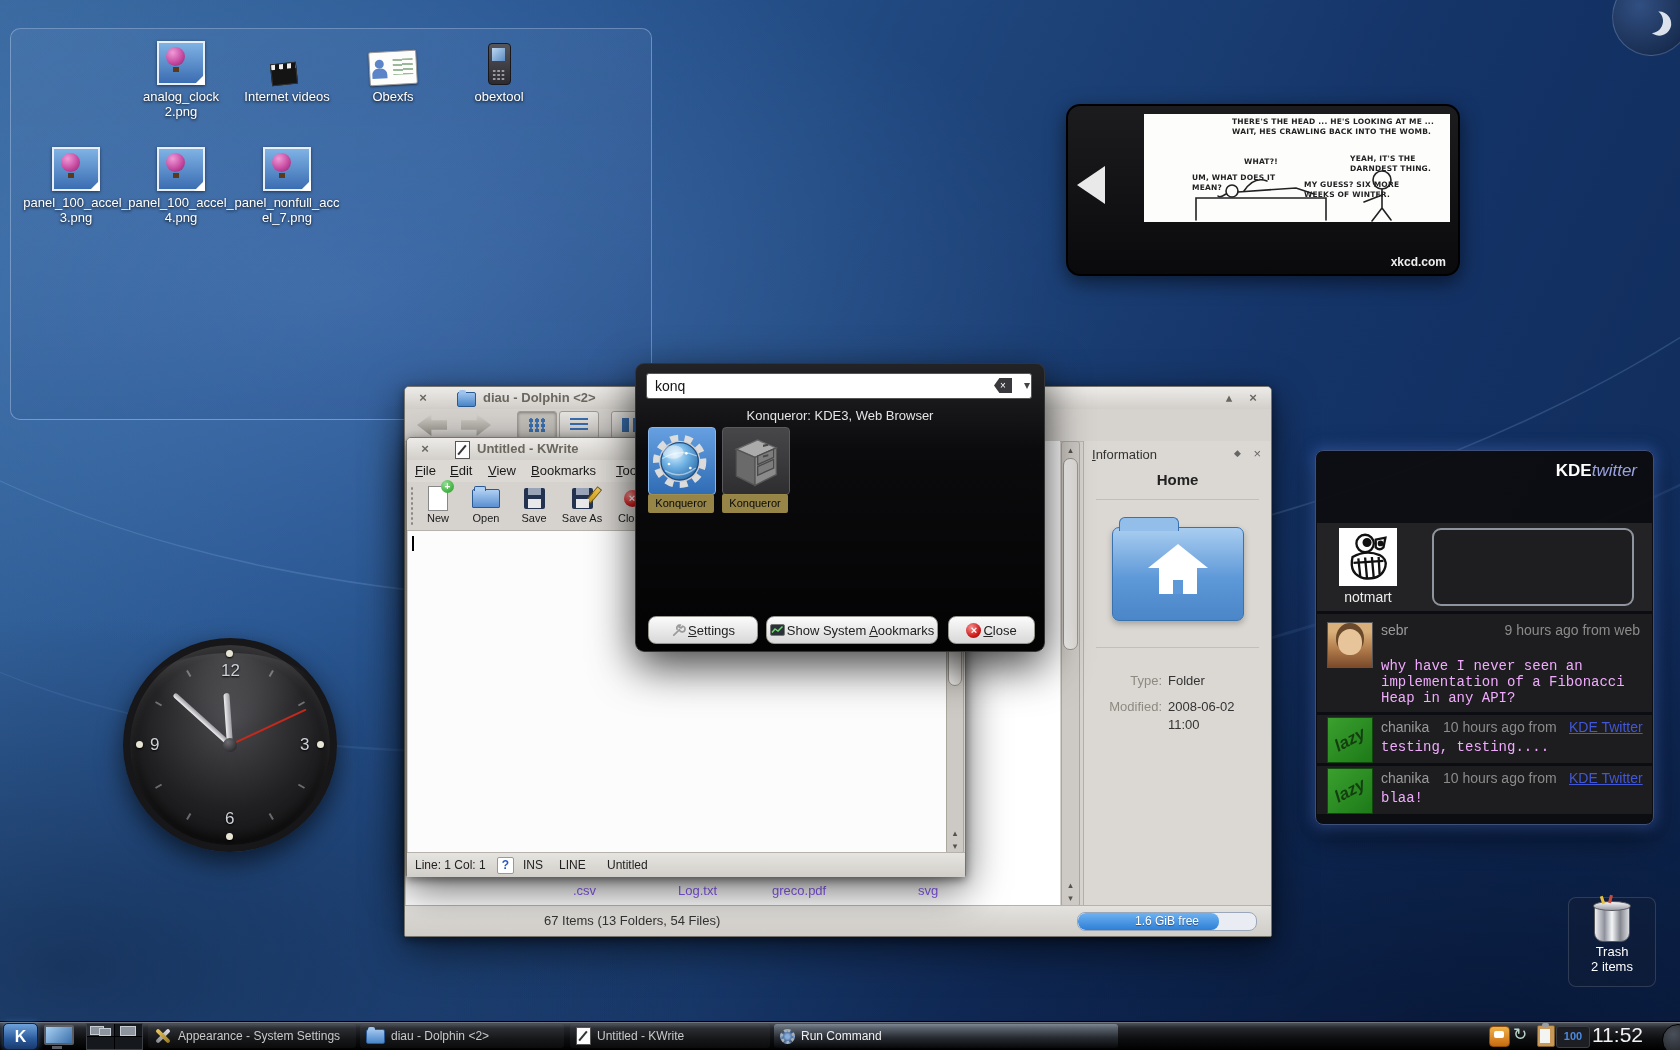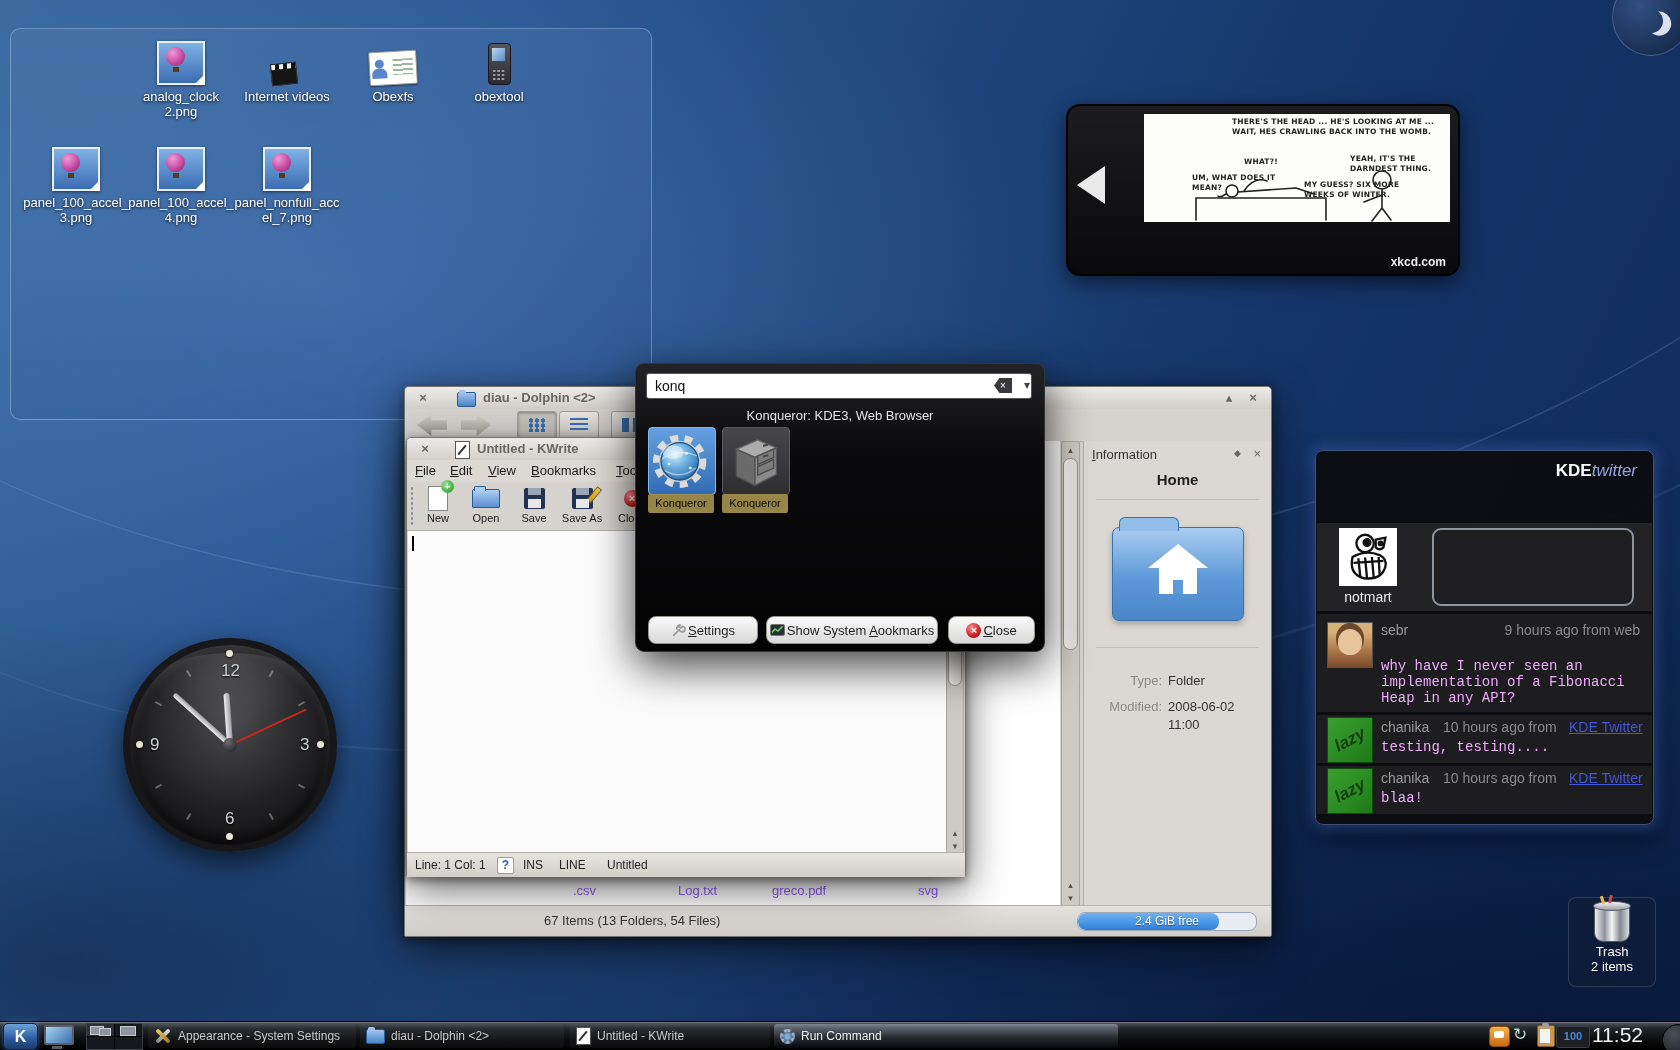--- a/index.html
+++ b/index.html
@@ -339,21 +339,21 @@
       <div style="position:absolute;left:0;top:232px;width:78px;text-align:right" class="ilabel">Type:</div>
       <div style="position:absolute;left:84px;top:232px">Folder</div>
       <div style="position:absolute;left:0;top:258px;width:78px;text-align:right" class="ilabel">Modified:</div>
       <div style="position:absolute;left:84px;top:258px">2008-06-02</div>
       <div style="position:absolute;left:84px;top:276px">11:00</div>
     </div>
     <div class="abs" style="left:0;top:518px;right:0;height:30px;background:linear-gradient(#e4e2de,#d0cdc8);border-top:1px solid #b5b2ab;border-radius:0 0 2px 2px;">
       <span style="position:absolute;left:139px;top:7px;font-size:13px;color:#333">67 Items (13 Folders, 54 Files)</span>
       <div class="capbar" style="right:14px;top:6px;width:178px;">
         <div class="capfill" style="width:79%"></div>
-        <div class="captext">2.4 GiB free</div>
+        <div class="captext">1.6 GiB free</div>
       </div>
     </div>
   </div>
 
   <div class="win" style="left:406px;top:437px;width:558px;height:438px;">
     <div class="tbar">
       <span class="wbtn" style="left:10px;top:3px">×</span>
       <span class="kwicon" style="position:absolute;left:48px;top:3px"></span>
       <span style="position:absolute;left:70px;top:3px">Untitled - KWrite</span>
     </div>

